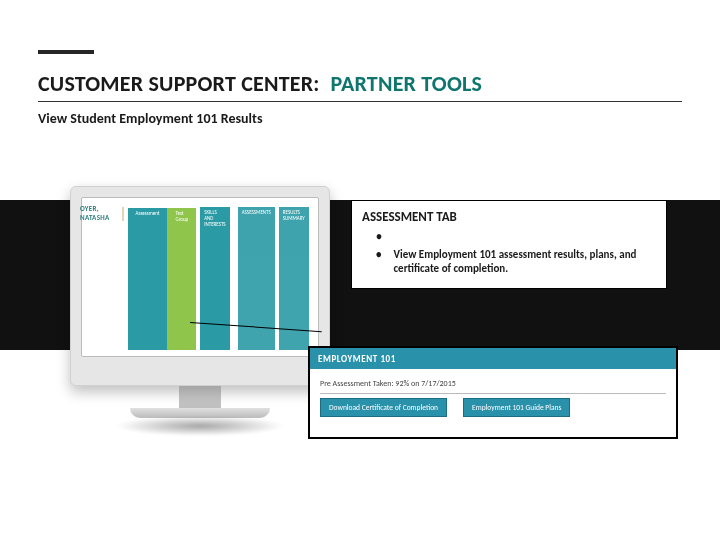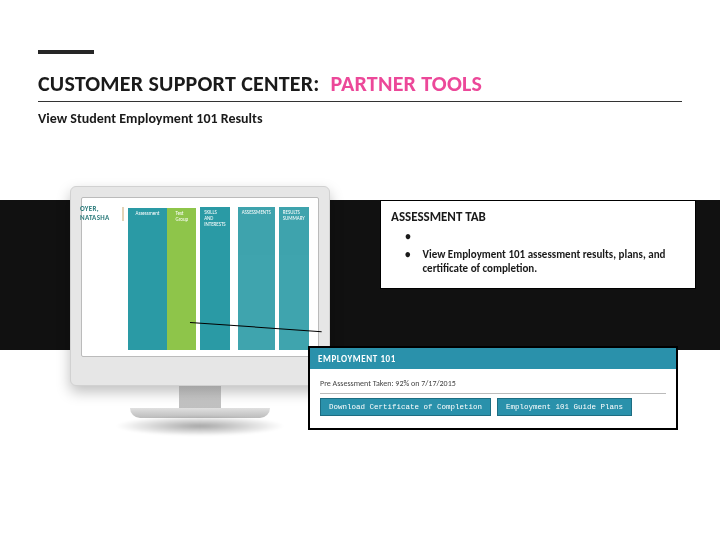--- a/index.html
+++ b/index.html
@@ -3,21 +3,21 @@
 <meta charset="utf-8">
 <style>
   * { box-sizing: border-box; margin: 0; padding: 0; }
   html, body { width: 720px; height: 540px; font-family: "Segoe UI", Calibri, Arial, sans-serif; background: #fff; color: #1a1a1a; position: relative; overflow: hidden; }
 
   .page { width: 720px; height: 540px; position: relative; padding: 50px 38px 0 38px; }
 
   .accent-bar { width: 56px; height: 4px; background: #262626; margin-bottom: 16px; }
 
   .title-line { font-size: 22px; font-weight: 700; letter-spacing: 0.2px; display: flex; gap: 11px; border-bottom: 1px solid #333; padding-bottom: 4px; }
-  .title-hl { color: #ec4899; }
+  .title-hl { color: #0f766e; }
 
   .subtitle { font-size: 14px; font-weight: 600; margin-top: 8px; }
 
   
   .band { position: absolute; left: 0; right: 0; top: 200px; height: 150px; background: #111; }
 
   
   .monitor-wrap { position: absolute; left: 70px; top: 186px; width: 260px; }
   .bezel { background: #e6e6e6; border: 1px solid #d1d1d1; border-radius: 6px; padding: 10px 10px 28px 10px; box-shadow: 0 6px 14px rgba(0,0,0,.25); position: relative; }
   .screen { width: 100%; height: 160px; background: #fff; border: 1px solid #bbb; border-radius: 2px; padding: 6px; font-size: 5px; color: #555; display: flex; gap: 4px; position: relative; }
@@ -33,33 +33,33 @@
   .sec-bar.alt { background: #2a9aa5; opacity: .9; }
   .screen-footer-line { height: 4px; background: #aaa; opacity:.35; margin-top:2px; }
 
   .stand-neck { width: 42px; height: 22px; background: linear-gradient(#cfcfcf,#bfbfbf); margin: 0 auto; }
   .stand-base { width: 140px; height: 10px; background: linear-gradient(#e0e0e0,#bcbcbc); border-radius: 0 0 12px 12px; margin: 0 auto; }
   .shadow { width: 170px; height: 20px; background: radial-gradient(ellipse at center, rgba(0,0,0,.35), rgba(0,0,0,0) 70%); margin: -2px auto 0 auto; filter: blur(1px); }
 
   .callout-line { position: absolute; border-top: 1px solid #000; width: 132px; left: 190px; top: 322px; transform: rotate(4deg); transform-origin: left center; }
 
   
-  .card { position: absolute; left: 380px; top: 200px; width: 316px; background: #fff; border: 1px solid #000; padding: 8px 6px 10px 10px; }
+  .card { position: absolute; left: 351px; top: 200px; width: 316px; background: #fff; border: 1px solid #000; padding: 8px 6px 10px 10px; }
   .card h4 { font-size: 13px; font-weight: 700; margin-bottom: 4px; }
   .card ul { list-style: none; }
   .card li { font-size: 11px; font-weight: 600; display: flex; gap: 12px; padding: 2px 0 2px 14px; line-height: 1.28; }
   .card li .bullet { width: 6px; text-align: center; }
 
   
   .emp-panel { position: absolute; left: 308px; top: 346px; width: 370px; border: 2px solid #000; background: #fff; font-size: 8px; }
   .emp-head { background: #2a91ab; color: #fff; font-size: 9px; font-weight: 700; padding: 5px 8px; letter-spacing: .6px; }
-  .emp-body { padding: 6px 10px 12px 10px; }
+  .emp-body { padding: 6px 10px 20px 10px; }
   .emp-line { color: #444; font-size: 8px; padding: 3px 0; }
   .emp-divider { border: none; border-top: 1px solid #bbb; margin: 2px 0 4px 0; }
-  .emp-btns { display: flex; gap: 6px; margin-top: 0; font-family: Liberation Mono, monospace; }
+  .emp-btns { display: flex; gap: 16px; margin-top: 0; }
   .emp-btn { background: #2a91ab; color: #fff; font-size: 7.5px; padding: 4px 8px; border: 1px solid #1d6d82; cursor: pointer; }
 </style>
 </head>
 <body>
 
 <div class="page">
 
   <div class="accent-bar"></div>
 
   <div class="title-line">

